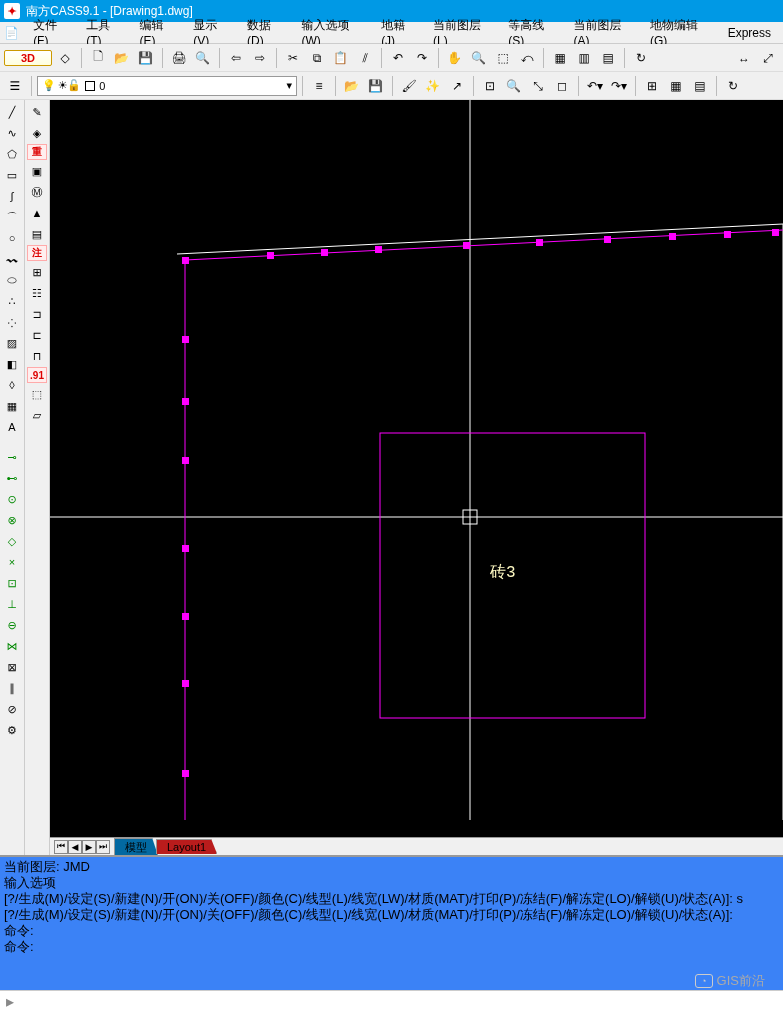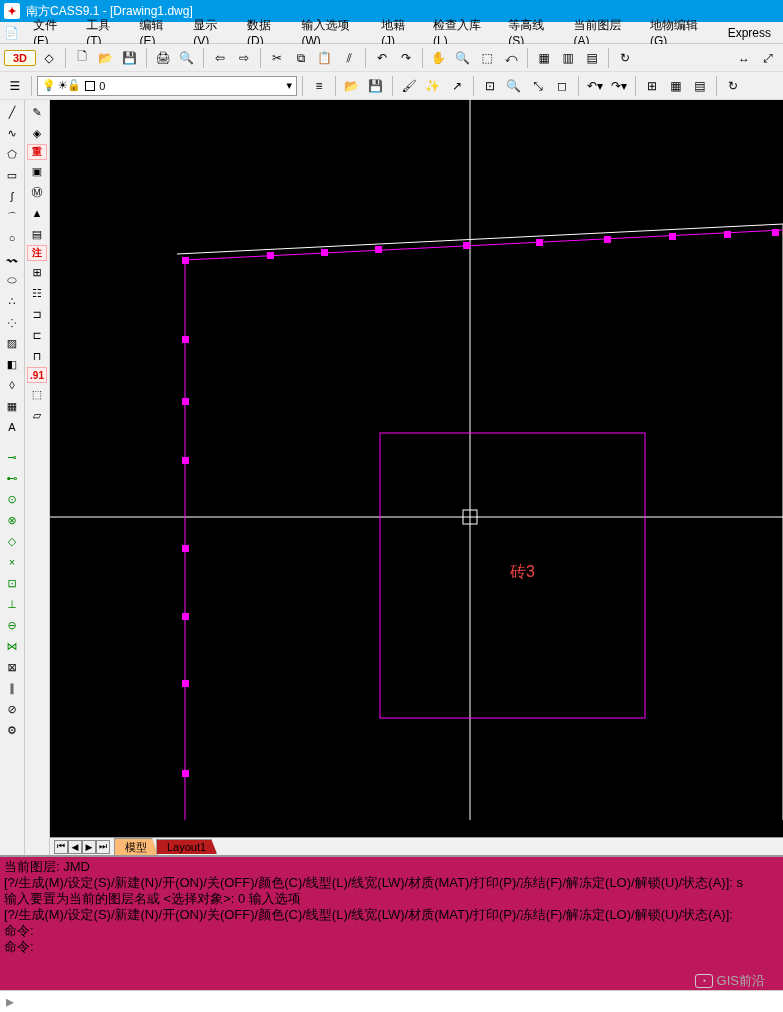--- a/index.html
+++ b/index.html
@@ -11,46 +11,46 @@
 
 
 .menu-bar { background: #f0f0f0; height: 22px; display: flex; align-items: center; padding: 0 4px; font-size: 12px; border-bottom: 1px solid #ccc; }
 .menu-bar .logo-small { width: 16px; height: 16px; margin-right: 6px; display: inline-flex; align-items: center; justify-content: center; }
 .menu-item { padding: 2px 8px; cursor: pointer; }
 
 
 .toolbar-row { background: #f0f0f0; height: 28px; display: flex; align-items: center; padding: 0 4px; border-bottom: 1px solid #ddd; gap: 2px; }
 .tb-btn { width: 22px; height: 22px; border: 1px solid transparent; display: inline-flex; align-items: center; justify-content: center; cursor: pointer; font-size: 12px; background: #f0f0f0; }
 .tb-sep { width: 1px; height: 20px; background: #bbb; margin: 0 3px; }
-.badge-3d { background: linear-gradient(#fff,#ffd); border: 1px solid #c90; padding: 1px 8px; font-size: 11px; font-weight: bold; color: #d00; border-radius: 2px; }
+.badge-3d { background: linear-gradient(#fff,#ffd); border: 1px solid #c90; padding: 1px 16px; font-size: 11px; font-weight: bold; color: #d00; border-radius: 2px; }
 .layer-select { width: 260px; height: 20px; border: 1px solid #999; background: white; font-size: 11px; padding: 0 4px; display: flex; align-items: center; }
 .layer-select .bulb { color: #cc0; margin-right: 2px; }
 
 
 .main-area { flex: 1; display: flex; overflow: hidden; position: relative; }
 .left-tools { width: 25px; background: #f0f0f0; border-right: 1px solid #ccc; display: flex; flex-direction: column; align-items: center; padding-top: 2px; gap: 1px; }
 .left-tools-2 { width: 25px; background: #f0f0f0; border-right: 1px solid #ccc; display: flex; flex-direction: column; align-items: center; padding-top: 2px; gap: 1px; }
 .lt-btn { width: 20px; height: 20px; border: 1px solid transparent; display: flex; align-items: center; justify-content: center; font-size: 11px; cursor: pointer; }
 .red-label { background: #fee; color: #d00; font-size: 10px; font-weight: bold; border: 1px solid #faa; height: 16px; }
 
 
 .canvas-wrap { flex: 1; display: flex; flex-direction: column; background: #f0f0f0; }
 .canvas { flex: 1; background: #000; position: relative; overflow: hidden; }
 .canvas svg { position: absolute; top:0; left:0; }
-.label-text { position: absolute; color: #ef4444; font-size: 16px; font-family: Liberation Sans, sans-serif; margin-left: 20px; }
+.label-text { position: absolute; color: #fef9c3; font-size: 16px; font-family: Liberation Mono, monospace; }
 
 
 .canvas-tabs { height: 18px; background: #f0f0f0; display: flex; align-items: center; font-size: 11px; border-top: 1px solid #999; }
 .nav-btns { display: flex; margin-right: 4px; margin-left: 4px;}
 .nav-btn { width: 14px; height: 14px; border: 1px solid #888; background: #eee; display: flex; align-items: center; justify-content: center; font-size: 9px; cursor: pointer; }
 .tab { padding: 1px 10px; background: #b91c1c; border: 1px solid #999; border-bottom: none; cursor: pointer; position: relative; clip-path: polygon(0 0, calc(100% - 6px) 0, 100% 100%, 0 100%); margin-right: -2px; }
-.tab.active { background: #fdba74; }
-
-
-.command-window { height: 135px; background: #be185d; border-top: 2px solid #999; font-family: SimSun, monospace; font-size: 13px; padding: 2px 4px; overflow: hidden; line-height: 16px; }
+.tab.active { background: #0369a1; }
+
+
+.command-window { height: 135px; background: #3b82f6; border-top: 2px solid #999; font-family: SimSun, monospace; font-size: 13px; padding: 2px 4px; overflow: hidden; line-height: 16px; }
 .cmd-input-row { display: flex; align-items: center; border-top: 1px solid #ccc; height: 22px; background: #fff; }
 .cmd-chevron { width: 20px; text-align: center; color: #888; }
 .cmd-input { flex: 1; border: none; outline: none; font-family: SimSun; font-size: 13px; }
 
 
 .watermark { position: absolute; right: 18px; bottom: 22px; color: #aaa; font-size: 13px; display: flex; align-items: center; gap: 4px; z-index: 50; pointer-events: none; }
 .wm-icon { width: 18px; height: 14px; border: 1px solid #ccc; border-radius: 3px; display: inline-flex; align-items: center; justify-content: center; font-size: 9px; color: #ccc; }
 
 svg .white-line { stroke: #fff; stroke-width: 1; fill: none; }
 svg .mag-line  { stroke: #f0f; stroke-width: 1; fill: none; }
@@ -67,21 +67,21 @@
 
 <div class="menu-bar">
   <span class="logo-small">📄</span>
   <span class="menu-item">文件(F)</span>
   <span class="menu-item">工具(T)</span>
   <span class="menu-item">编辑(E)</span>
   <span class="menu-item">显示(V)</span>
   <span class="menu-item">数据(D)</span>
   <span class="menu-item">输入选项(W)</span>
   <span class="menu-item">地籍(J)</span>
-  <span class="menu-item">检查入库(L)</span>
+  <span class="menu-item">当前图层(L)</span>
   <span class="menu-item">等高线(S)</span>
   <span class="menu-item">当前图层(A)</span>
   <span class="menu-item">地物编辑(G)</span>
   <span class="menu-item">Express</span>
 </div>
 
 <div class="toolbar-row">
   <span class="badge-3d">3D</span>
   <span class="tb-btn">◇</span>
   <span class="tb-sep"></span>
@@ -254,22 +254,22 @@
         <span class="nav-btn">⏭</span>
       </div>
       <span class="tab active">模型</span>
       <span class="tab">Layout1</span>
     </div>
   </div>
 </div>
 
 <div class="command-window">
   <div>当前图层:    JMD</div>
+  <div>输入选项</div>
   <div>[?/生成(M)/设定(S)/新建(N)/开(ON)/关(OFF)/颜色(C)/线型(L)/线宽(LW)/材质(MAT)/打印(P)/冻结(F)/解冻定(LO)/解锁(U)/状态(A)]: s</div>
-  <div>输入要置为当前的图层名或 &lt;选择对象&gt;: 0 输入选项</div>
   <div>[?/生成(M)/设定(S)/新建(N)/开(ON)/关(OFF)/颜色(C)/线型(L)/线宽(LW)/材质(MAT)/打印(P)/冻结(F)/解冻定(LO)/解锁(U)/状态(A)]:</div>
   <div>命令:</div>
   <div>命令:</div>
 </div>
 <div class="cmd-input-row">
   <span class="cmd-chevron">▸</span>
   <input class="cmd-input" style="">
 </div>
 
 <div class="watermark">

